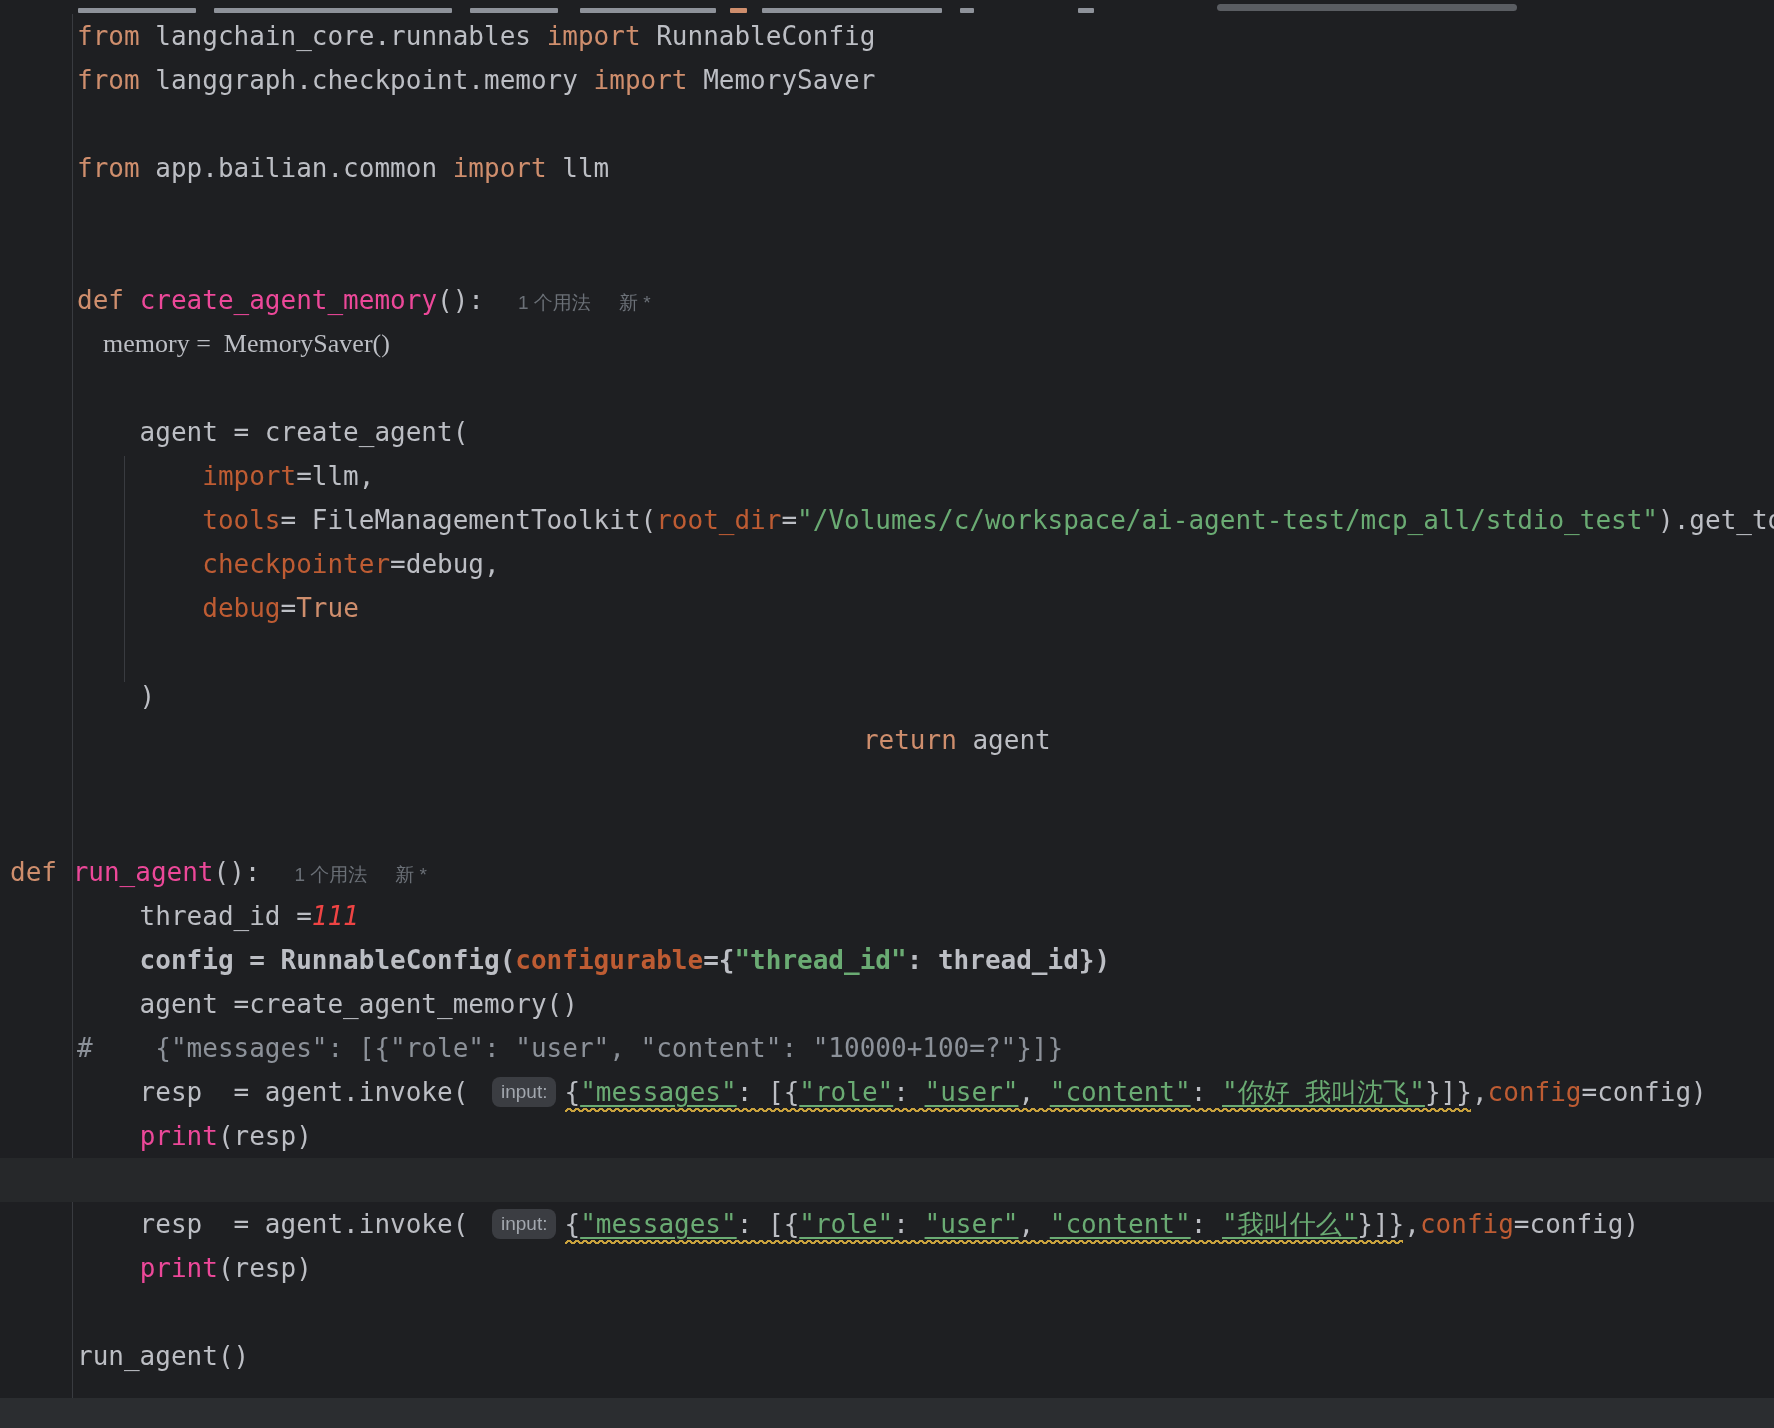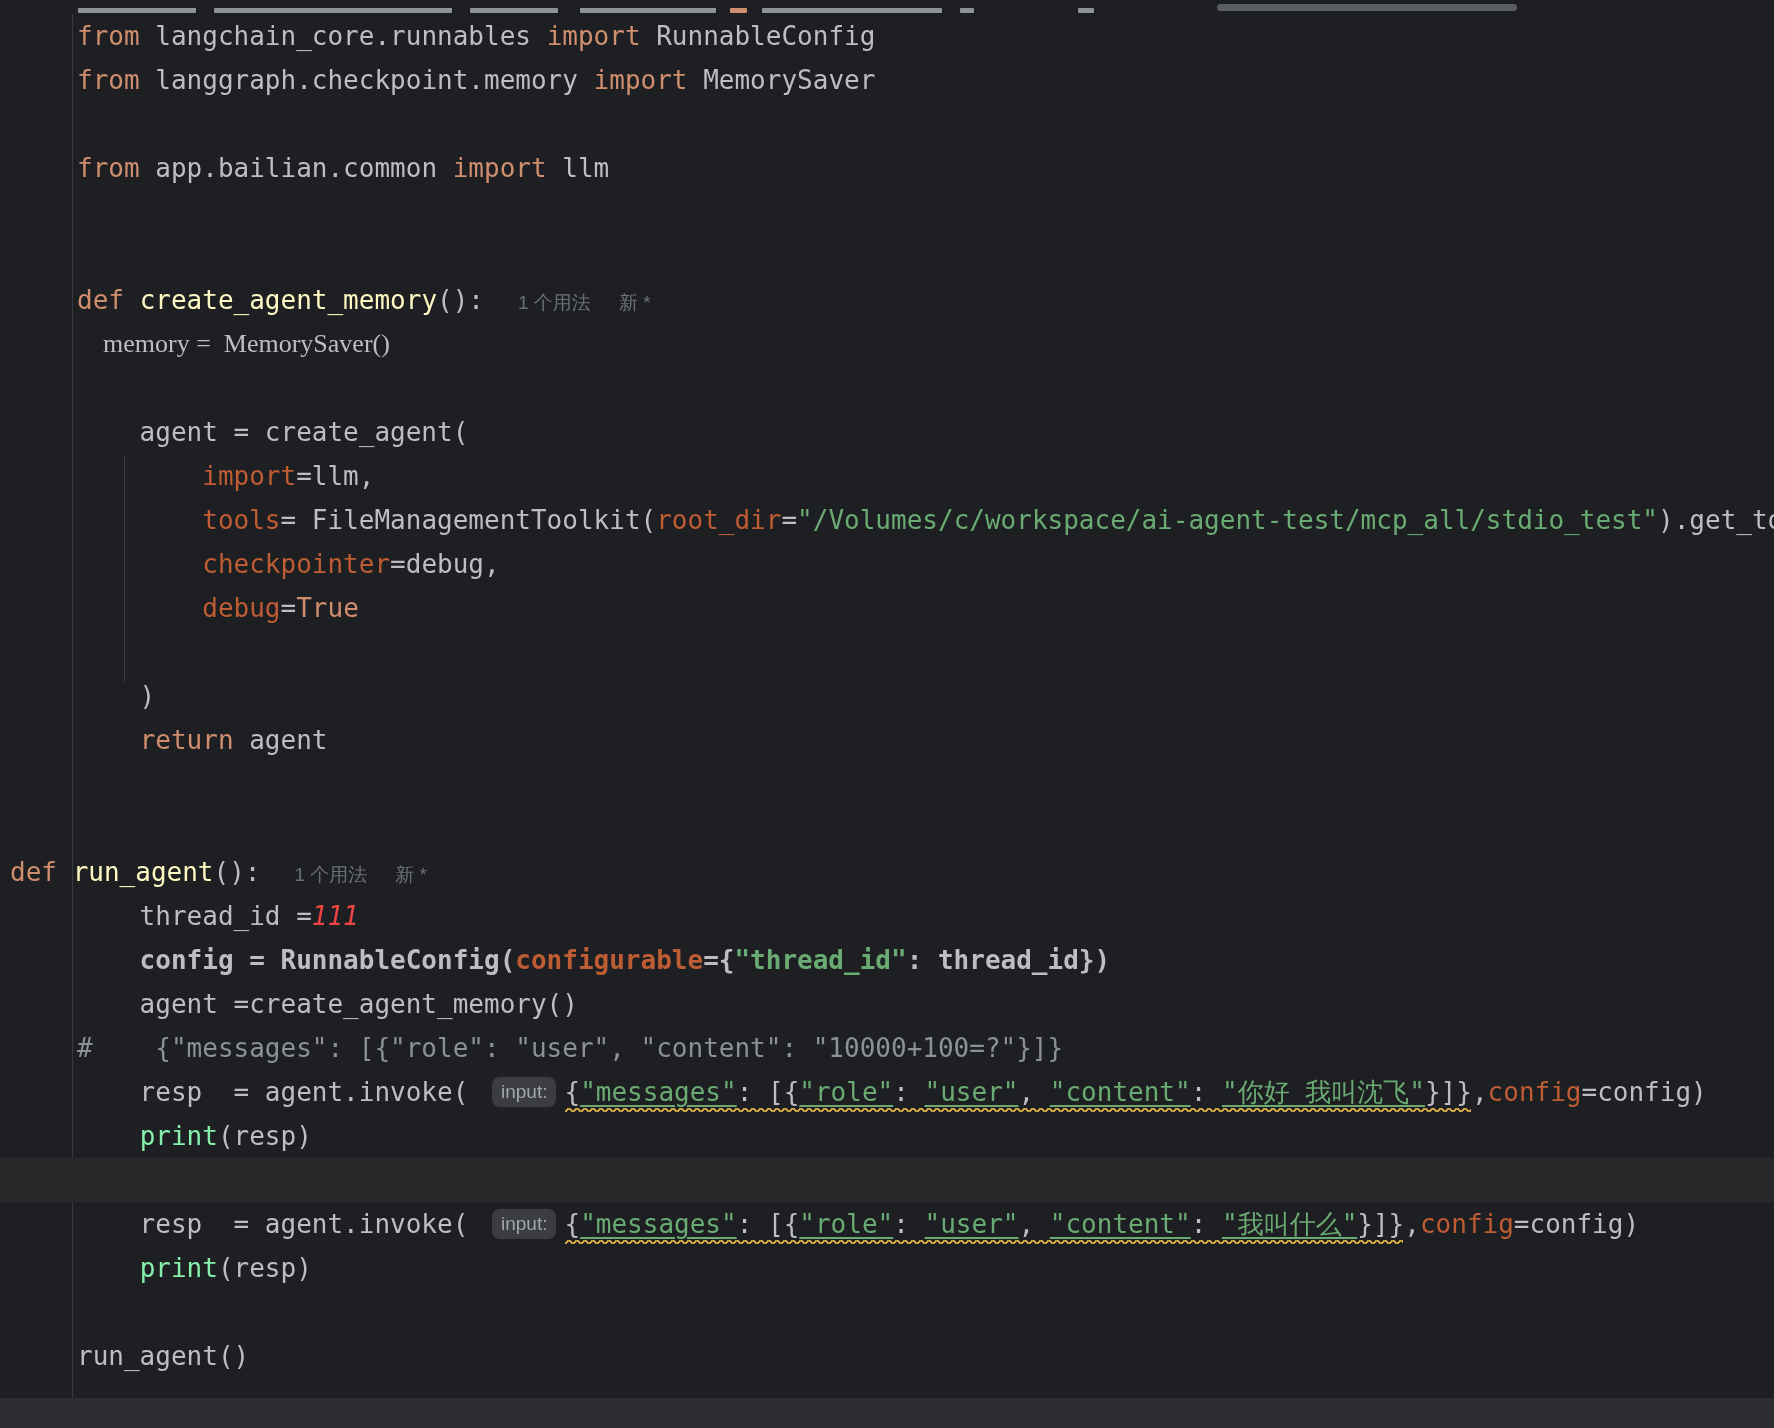--- a/index.html
+++ b/index.html
@@ -13,28 +13,28 @@
   .editor{position:absolute;left:0;top:4px;width:1774px;height:1398px;overflow:hidden;}
   .gutter-divider{position:absolute;left:72px;top:10px;width:1px;height:1388px;background:#393B40;}
   .indent-guide{position:absolute;left:124px;top:452px;width:1px;height:226px;background:#393B40;}
   .line{
     position:absolute;left:0;right:0;height:44px;line-height:44px;
     padding-left:77px;
     font-size:26px;color:#BCBEC4;white-space:pre;
   }
   .line.hl{background:#26282A;}
   .c-kw{color:#CF8E6D;}
-  .c-fn{color:#fef9c3;}
+  .c-fn{color:#ec4899;}
   .c-txt{color:#BCBEC4;}
   .c-karg{color:#BE5C33;}
   .c-str{color:#6AAB73;}
   .c-str.u{text-decoration:underline;text-decoration-thickness:1.5px;text-underline-offset:4px;}
   .c-num{color:#ef4444;font-style:italic;}
   .c-com{color:#8C9199;}
-  .c-bi{color:#86efac;text-align:right;}
+  .c-bi{color:#ec4899;text-align:right;}
   .hint{
     font-family:"Liberation Sans","DejaVu Sans",sans-serif;
     font-size:19px;color:#6B7077;margin-left:34px;
   }
   .hint + .hint{margin-left:28px;}
   .chip{
     display:inline-block;vertical-align:middle;position:relative;top:-2px;
     background:#3B3D42;border-radius:8px;
     padding:0 9px;height:30px;line-height:30px;
     font-family:"Liberation Sans","DejaVu Sans",sans-serif;
@@ -89,21 +89,21 @@
       <div class="line" style="top: 274px;"><span class="c-kw">def</span><span class="c-txt"> </span><span class="c-fn">create_agent_memory</span><span class="c-txt">():</span><span class="hint">1 个用法</span><span class="hint">新 *</span></div>
       <div class="line" style="top: 318px; font-family: Liberation Serif, serif;"><span class="c-txt">    memory =  MemorySaver()</span></div>
       <div class="line" style="top: 362px;"></div>
       <div class="line" style="top: 406px;"><span class="c-txt">    agent = create_agent(</span></div>
       <div class="line" style="top: 450px;"><span class="c-txt">        </span><span class="c-karg">import</span><span class="c-txt">=llm,</span></div>
       <div class="line" style="top: 494px;"><span class="c-txt">        </span><span class="c-karg">tools</span><span class="c-txt">= FileManagementToolkit(</span><span class="c-karg">root_dir</span><span class="c-txt">=</span><span class="c-str">"/Volumes/c/workspace/ai-agent-test/mcp_all/stdio_test"</span><span class="c-txt">).get_tools()</span></div>
       <div class="line" style="top: 538px;"><span class="c-txt">        </span><span class="c-karg">checkpointer</span><span class="c-txt">=debug,</span></div>
       <div class="line" style="top: 582px;"><span class="c-txt">        </span><span class="c-karg">debug</span><span class="c-txt">=</span><span class="c-kw">True</span></div>
       <div class="line" style="top: 626px;"></div>
       <div class="line" style="top: 670px;"><span class="c-txt">    )</span></div>
-      <div class="line" style="top: 714px;"><span class="c-txt">    </span><span class="c-kw">return</span><span class="c-txt"> agent</span></div>
+      <div class="line" style="top: 714px; text-align: center;"><span class="c-txt">    </span><span class="c-kw">return</span><span class="c-txt"> agent</span></div>
       <div class="line" style="top: 758px;"></div>
       <div class="line" style="top: 802px;"></div>
       <div class="line" style="top: 846px; padding-left: 10px;"><span class="c-kw">def</span><span class="c-txt"> </span><span class="c-fn">run_agent</span><span class="c-txt">():</span><span class="hint">1 个用法</span><span class="hint">新 *</span></div>
       <div class="line" style="top: 890px;"><span class="c-txt">    thread_id =</span><span class="c-num">111</span></div>
       <div class="line" style="top: 934px; font-weight: bold;"><span class="c-txt">    config = RunnableConfig(</span><span class="c-karg">configurable</span><span class="c-txt">={</span><span class="c-str">"thread_id"</span><span class="c-txt">: thread_id})</span></div>
       <div class="line" style="top: 978px;"><span class="c-txt">    agent =create_agent_memory()</span></div>
       <div class="line" style="top: 1022px;"><span class="c-com">#    {"messages": [{"role": "user", "content": "10000+100=?"}]}</span></div>
       <div class="line" style="top: 1066px;"><span class="c-txt">    resp  = agent.invoke( </span><span class="chip">input:</span><span class="squig"><span class="c-txt">{</span><span class="c-str u">"messages"</span><span class="c-txt">: [{</span><span class="c-str u">"role"</span><span class="c-txt">: </span><span class="c-str u">"user"</span><span class="c-txt">, </span><span class="c-str u">"content"</span><span class="c-txt">: </span><span class="c-str u">"你好 我叫沈飞"</span><span class="c-txt">}]}</span></span><span class="c-txt">,</span><span class="c-karg">config</span><span class="c-txt">=config)</span></div>
       <div class="line" style="top: 1110px;"><span class="c-txt">    </span><span class="c-bi">print</span><span class="c-txt">(resp)</span></div>
       <div class="line hl" style="top: 1154px;"></div>

